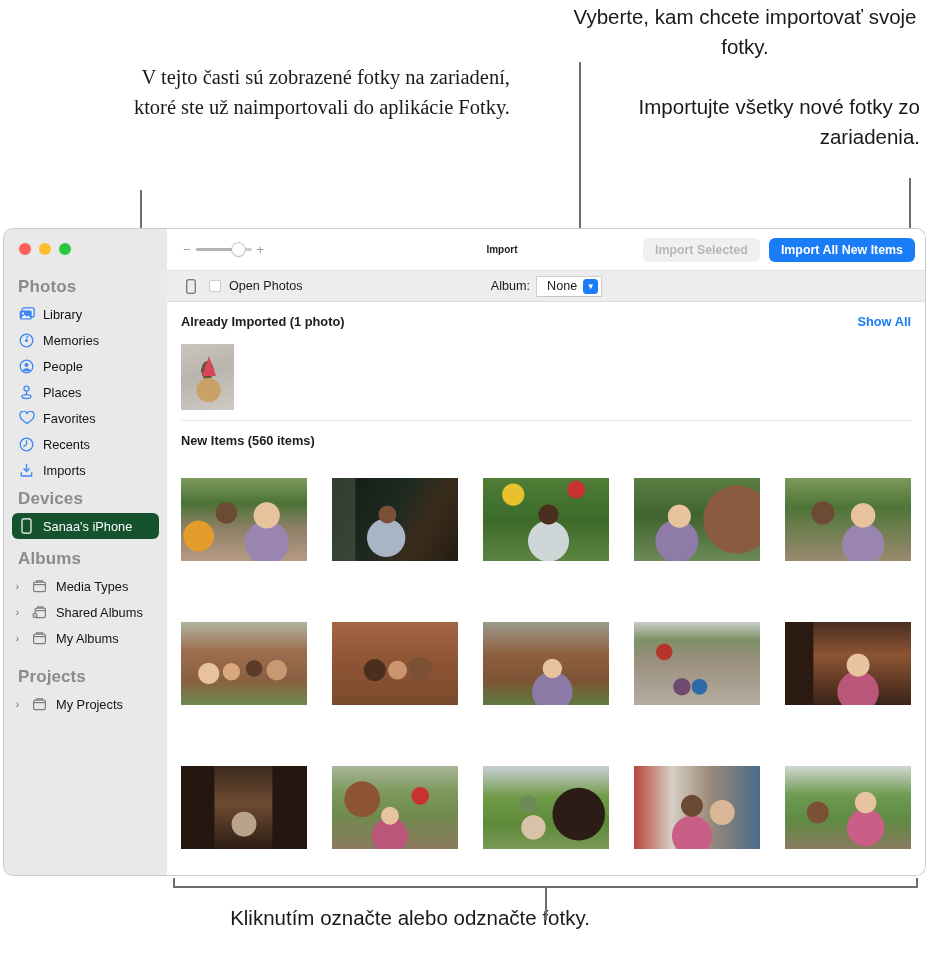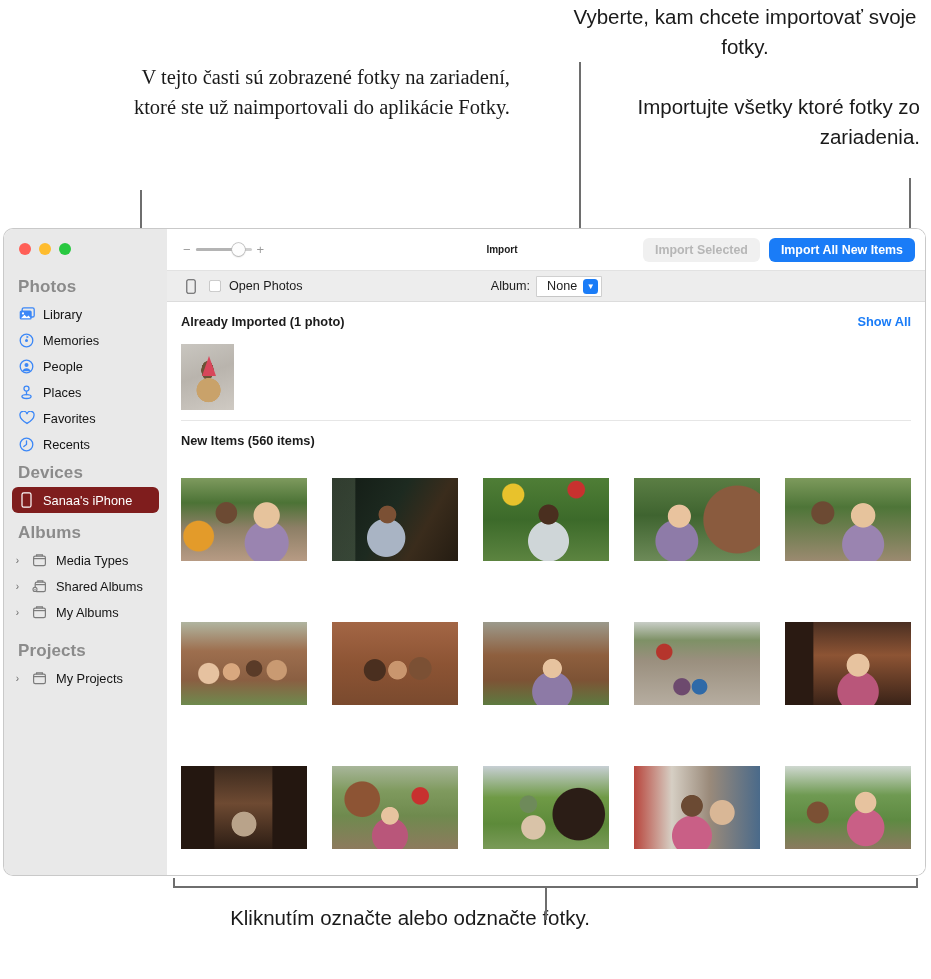--- a/index.html
+++ b/index.html
@@ -64,21 +64,21 @@
     height:26px;
     margin:0 8px;
     padding-left:6px;
     border-radius:6px;
     gap:8px;
     font-size:12.8px;
     color:#141414;
     cursor:default;
   }
   .srow .ic{ width:17px;height:17px;display:flex;align-items:center;justify-content:center;flex:0 0 17px; }
-  .srow.sel{ background:#7f1d1d; color:#fff; }
+  .srow.sel{ background:#14532d; color:#fff; }
   .srow .tw{ width:11px;flex:0 0 11px;display:flex;align-items:center;justify-content:center;color:#6a6a6a;font-size:10px; }
   .sp{ height:8px; }
 
   
   #main{ flex:1; display:flex; flex-direction:column; background:#fff; min-width:0; }
   #toolbar{
     height:41px;flex:0 0 41px;
     display:flex;align-items:center;
     border-bottom:1px solid #e2e2e2;
     padding:0 10px 0 16px;
@@ -224,21 +224,21 @@
   .p15:after{content:"";position:absolute;inset:0;background:
      radial-gradient(circle at 64% 44%,#e7c39f 0 11%,transparent 12%),
      radial-gradient(circle at 64% 74%,#c95f86 0 18%,transparent 19%),
      radial-gradient(circle at 26% 56%,#7b5034 0 10%,transparent 11%);}
 </style>
 </head>
 <body>
 
 <div class="callout" id="callout-left">V tejto časti sú zobrazené fotky na zariadení, ktoré ste už naimportovali do aplikácie Fotky.</div>
 <div class="callout" id="callout-top-right">Vyberte, kam chcete importovať svoje fotky.</div>
-<div class="callout" id="callout-right">Importujte všetky ktoré fotky zo zariadenia.</div>
+<div class="callout" id="callout-right">Importujte všetky nové fotky zo zariadenia.</div>
 <div class="callout" id="callout-bottom">Kliknutím označte alebo odznačte fotky.</div>
 
 <div class="leader" style="left:140px;top:190px;width:2px;height:166px;"></div>
 <div class="leader" style="left:140px;top:354px;width:14px;height:2px;"></div>
 <div class="leader" style="left:152px;top:339px;width:2px;height:74px;"></div>
 <div class="leader" style="left:152px;top:339px;width:12px;height:2px;"></div>
 <div class="leader" style="left:152px;top:411px;width:12px;height:2px;"></div>
 
 <div class="leader" style="left:579px;top:62px;width:2px;height:221px;"></div>
 
@@ -319,20 +319,29 @@
     <div class="srow">
       <span class="ic">
         <svg width="15" height="15" viewBox="0 0 15 15">
             <circle cx="7.5" cy="7.5" r="6.3" fill="none" stroke="#3b87f7" stroke-width="1.3"></circle>
             <path d="M7.5 3.8 L7.5 7.5 L4.8 9.6" fill="none" stroke="#3b87f7" stroke-width="1.3" stroke-linecap="round"></path>
           </svg>
       </span>
       <span>Recents</span>
     </div>
 
+    <div class="srow">
+      <span class="ic">
+        <svg width="15" height="15" viewBox="0 0 15 15">
+            <path d="M7.5 1.2 L7.5 8.2 M4.9 5.8 L7.5 8.5 L10.1 5.8" fill="none" stroke="#3b87f7" stroke-width="1.3" stroke-linecap="round" stroke-linejoin="round"></path>
+            <path d="M2.3 9.2 L2.3 13 L12.7 13 L12.7 9.2" fill="none" stroke="#3b87f7" stroke-width="1.3" stroke-linejoin="round"></path>
+          </svg>
+      </span>
+      <span>Imports</span>
+    </div>
 
     <div class="sec-title" style="padding-top:6px">Devices</div>
 
     <div class="srow sel">
       <span class="ic">
         <svg width="11" height="16" viewBox="0 0 11 16">
             <rect x="1" y="0.8" width="9" height="14.4" rx="1.8" fill="none" stroke="#ffffff" stroke-width="1.2"></rect>
           </svg>
       </span>
       <span>Sanaa's iPhone</span>

